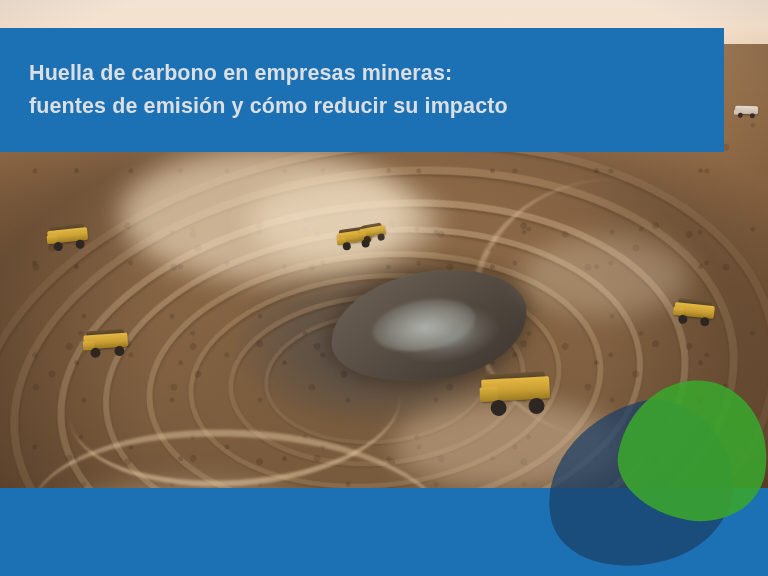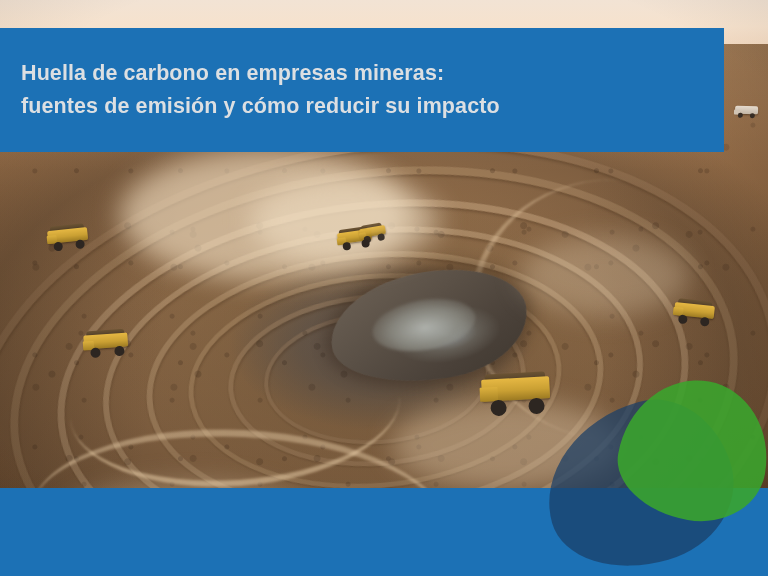--- a/index.html
+++ b/index.html
@@ -187,21 +187,21 @@
   .t-r3 .tyre{width:5px;height:5px;top:9px;}
   .t-r3 .ty1{left:4px;} .t-r3 .ty2{left:16px;}
 
   
   .banner{
     position:absolute;left:0;top:28px;width:724px;height:124px;
     background:#1c71b5;
     display:flex;align-items:center;
   }
   .banner .title{
-    margin:0;padding:0 0 0 21px;
+    margin:0;padding:0 0 0 29px;
     color:#dcdfe2;
     font-size:21.5px;
     font-weight:bold;
     line-height:1.52;
     letter-spacing:.1px;
     white-space:pre-line;
   }
 
   
   .bottom-bar{

